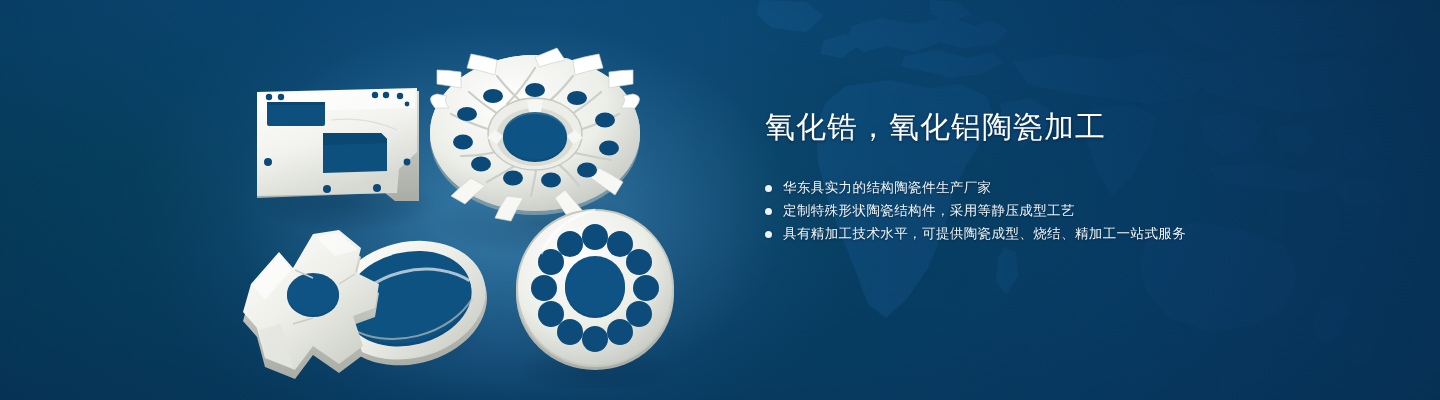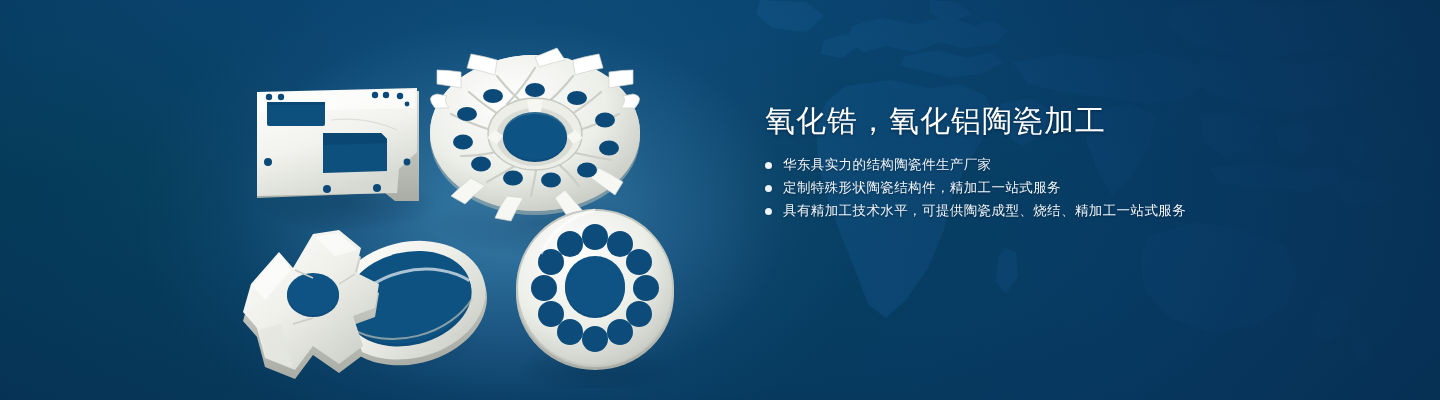--- a/index.html
+++ b/index.html
@@ -58,35 +58,35 @@
   .products{
     position:absolute;
     left:235px; top:38px;
     width:470px; height:350px;
   }
   .products svg{ display:block; width:470px; height:350px; }
 
   
   .copy{
     position:absolute;
-    left:765px; top:102px;
+    left:765px; top:108px;
     width:620px;
   }
   .headline{
     font-size:30px;
     line-height:38px;
     letter-spacing:1px;
     color:#ffffff;
     font-weight:400;
     text-shadow:0 1px 3px rgba(0,16,34,.55);
     white-space:nowrap;
   }
   .bullets{
     list-style:none;
-    margin-top:14px;
+    margin-top:31px;
   }
   .bullet{
     display:flex;
     align-items:center;
     height:22px;
     margin-bottom:1px;
   }
   .dot{
     flex:0 0 auto;
     width:7px; height:7px;
@@ -357,21 +357,21 @@
     <ul class="bullets">
 
       <li class="bullet">
         <span class="dot"></span>
         <span class="bullet-text">华东具实力的结构陶瓷件生产厂家</span>
       </li>
 
 
       <li class="bullet">
         <span class="dot"></span>
-        <span class="bullet-text">定制特殊形状陶瓷结构件，精加工一站式服务</span>
+        <span class="bullet-text">定制特殊形状陶瓷结构件，采用等静压成型工艺</span>
       </li>
 
       <li class="bullet">
         <span class="dot"></span>
         <span class="bullet-text">具有精加工技术水平，可提供陶瓷成型、烧结、精加工一站式服务</span>
       </li>
 
     </ul>
   </div>
 

